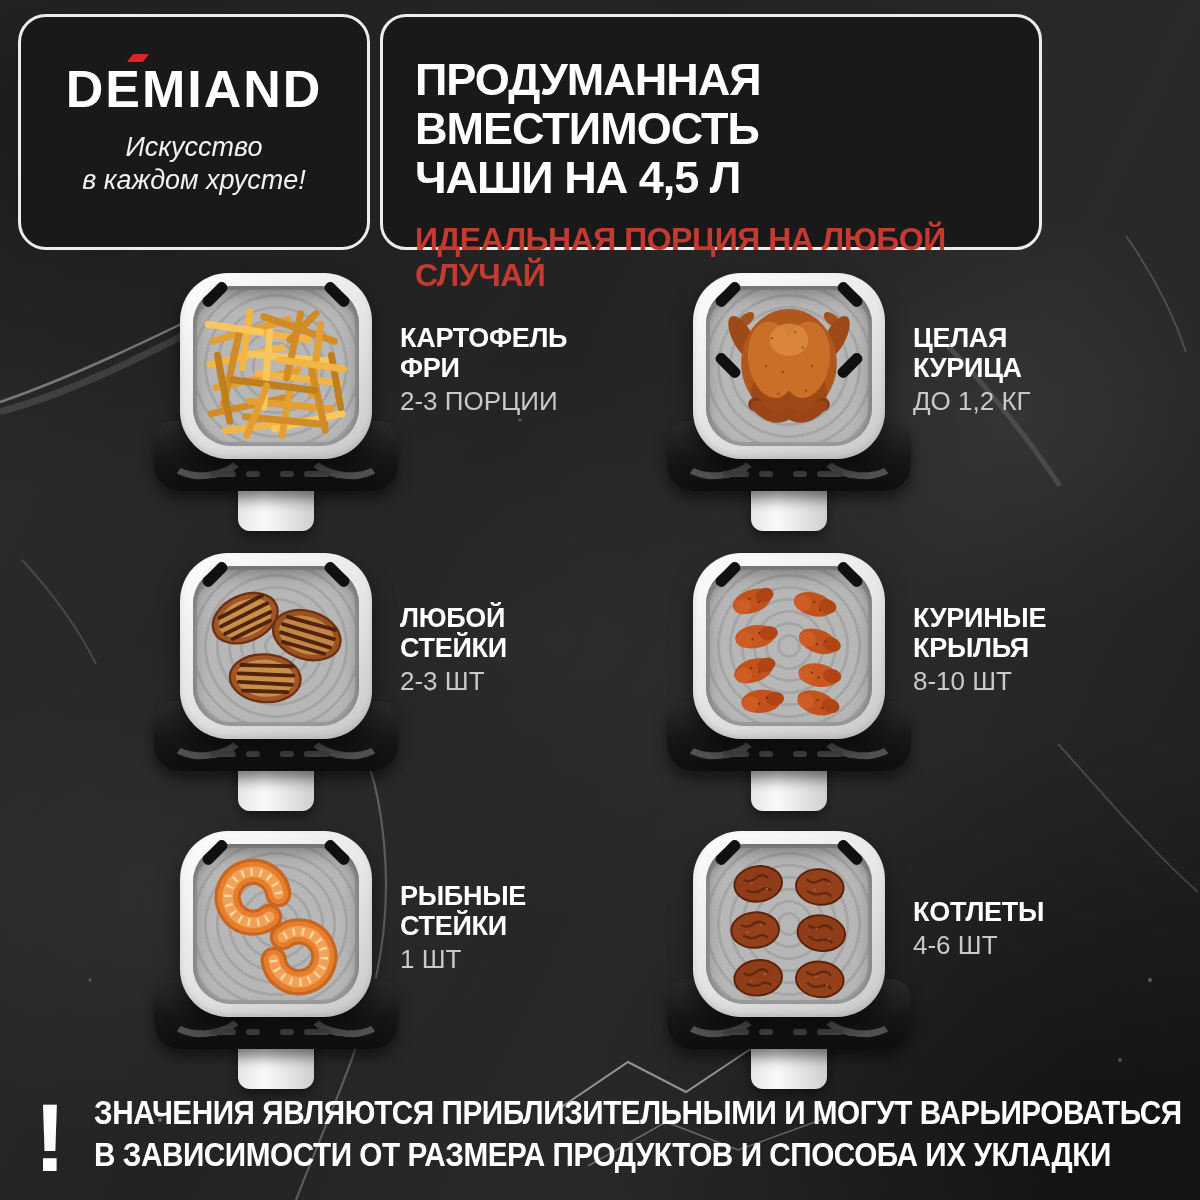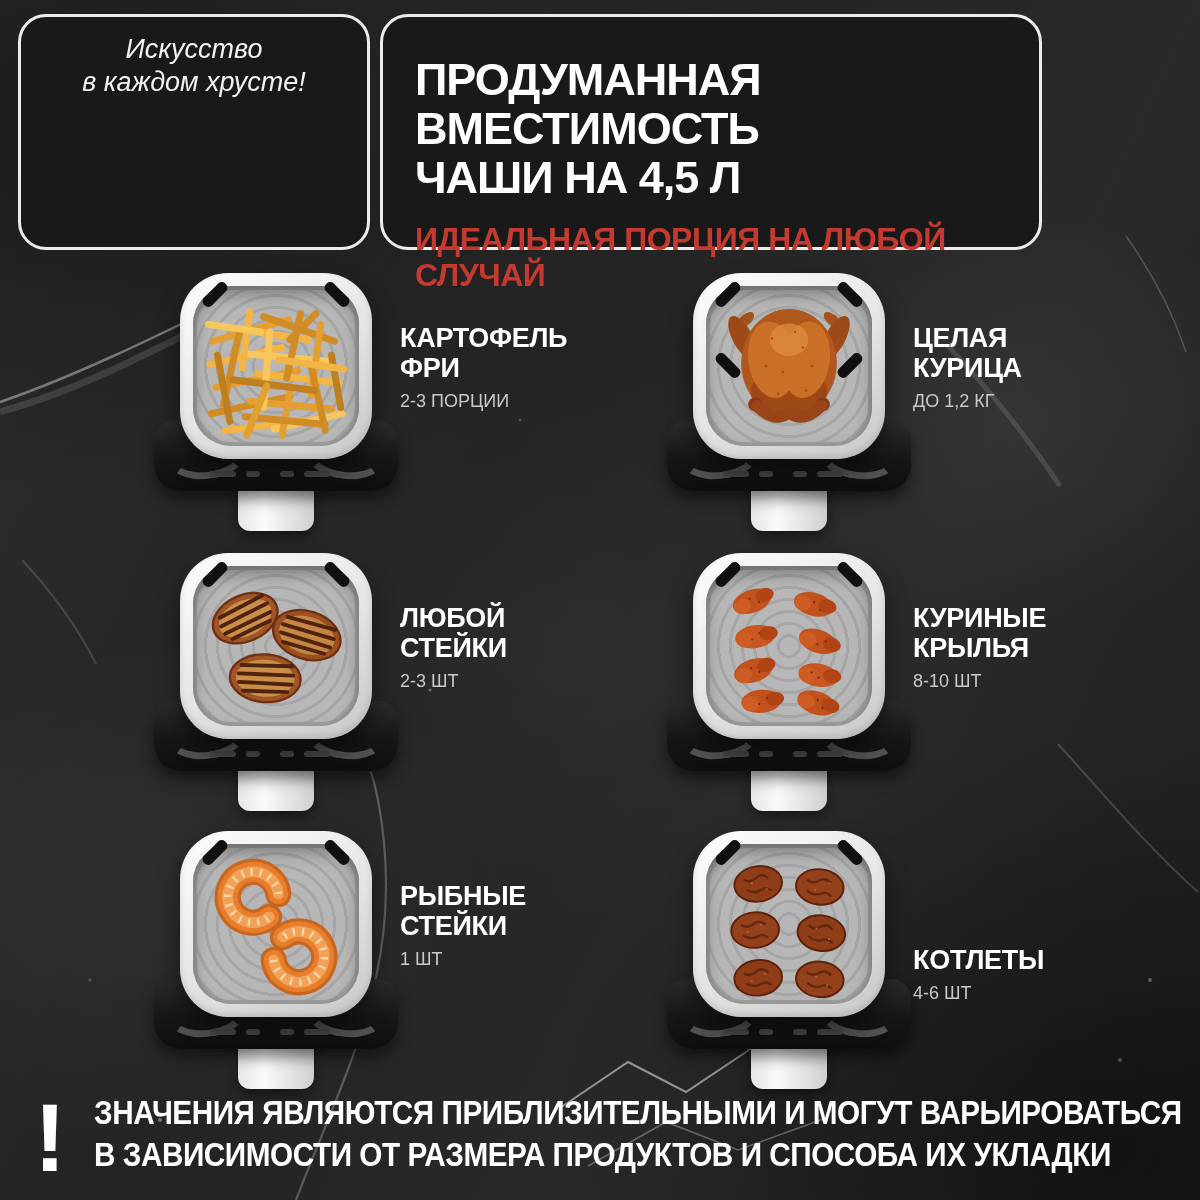--- a/index.html
+++ b/index.html
@@ -11,21 +11,21 @@
       radial-gradient(500px 380px at 180px 900px, rgba(255,255,255,.045), transparent 70%),
       radial-gradient(800px 600px at 1100px 1150px, rgba(0,0,0,.42), transparent 70%),
       radial-gradient(700px 500px at 60px 120px, rgba(0,0,0,.4), transparent 75%),
       radial-gradient(520px 420px at 560px 640px, rgba(255,255,255,.03), transparent 70%),
       linear-gradient(115deg,#2e2e2e 0%,#232323 40%,#2a2a2a 68%,#1e1e1e 100%);
   }
   .veins{position:absolute;inset:0;}
   
   .panel{position:absolute;background:#191919;border:3px solid #ececec;border-radius:28px;box-sizing:border-box;}
   .panel-brand{left:18px;top:14px;width:352px;height:236px;text-align:center;}
-  .panel-title{left:380px;top:14px;width:662px;height:236px;padding:38px 10px 0 32px;}
+  .panel-title{left:380px;top:14px;width:662px;height:236px;padding:38px 10px 0 32px;border-radius:26px;}
   .logo{position:relative;display:inline-block;margin-top:46px;color:#ffffff;font-weight:bold;
         font-size:52px;letter-spacing:2px;line-height:52px;}
   .logo .accent{position:absolute;top:-9px;left:64px;width:16px;height:8px;background:#e0222b;
         transform:skewX(-38deg);border-radius:1px;}
   .tagline{margin-top:16px;color:#f2f2f2;font-style:italic;font-size:27px;line-height:33px;}
   .title-line{color:#ffffff;font-weight:bold;font-size:45px;line-height:49px;letter-spacing:-1px;}
   .subtitle{color:#c43a30;font-weight:bold;font-size:32px;line-height:36px;letter-spacing:-.5px;margin-top:19px;}
   
   .unit{position:absolute;width:505px;height:270px;}
   .fryer{position:absolute;left:0;top:0;width:192px;height:260px;}
@@ -48,25 +48,25 @@
         background:repeating-radial-gradient(circle at 50% 50%, #b7b7b7 0px, #b7b7b7 9px, #a6a6a6 9px, #a6a6a6 12px);
         box-shadow:inset 0 8px 16px rgba(0,0,0,.32), inset 0 0 0 4px #9e9e9e;}
   .tab{position:absolute;width:30px;height:11px;background:#101010;border-radius:5px;z-index:4;}
   .tab-tl{left:20px;top:16px;transform:rotate(-45deg);}
   .tab-tr{right:20px;top:16px;transform:rotate(45deg);}
   .tab-bl{left:20px;bottom:88px;transform:rotate(45deg);}
   .tab-br{right:20px;bottom:88px;transform:rotate(-45deg);}
   .food{position:absolute;inset:6px;}
   .label{position:absolute;left:220px;top:50px;width:280px;}
   .label .name{color:#ffffff;font-weight:bold;font-size:27px;line-height:30px;letter-spacing:-.3px;}
-  .label .qty{color:#c9c9c9;font-size:18px;line-height:30px;margin-top:3px;}
+  .label .qty{color:#c9c9c9;font-size:26px;line-height:30px;margin-top:3px;}
   .u0{left:180px;top:273px;} .u1{left:693px;top:273px;}
   .u2{left:180px;top:553px;} .u3{left:693px;top:553px;}
   .u4{left:180px;top:831px;} .u5{left:693px;top:831px;}
-  .u5 .label{top:66px;margin-top:48px;}
+  .u5 .label{top:66px;}
   
   .footnote{position:absolute;left:34px;top:1092px;width:1160px;}
   .bang{position:absolute;left:0;top:4px;color:#ffffff;font-weight:bold;font-size:96px;line-height:84px;}
   .note-lines{margin-left:60px;}
   .note-line{color:#ffffff;font-weight:bold;font-size:33px;line-height:42px;letter-spacing:-.5px;
         transform:scaleX(.9);transform-origin:left top;white-space:nowrap;}
 </style>
 </head>
 <body>
 
@@ -85,20 +85,24 @@
     <circle cx="160" cy="1120" r="2" fill="#fff" opacity=".35"></circle>
     <circle cx="260" cy="1080" r="1.5" fill="#fff" opacity=".3"></circle>
     <circle cx="1120" cy="1060" r="2" fill="#fff" opacity=".25"></circle>
     <circle cx="90" cy="980" r="1.5" fill="#fff" opacity=".25"></circle>
     <circle cx="430" cy="690" r="1.5" fill="#fff" opacity=".3"></circle>
     <circle cx="520" cy="420" r="1.5" fill="#fff" opacity=".25"></circle>
     <circle cx="1150" cy="980" r="2" fill="#fff" opacity=".3"></circle>
   </svg>
 
   <div class="panel panel-brand">
+    <div class="logo">
+      <span class="accent"></span>
+      <span>DEMIAND</span>
+    </div>
     <div class="tagline">
       <div>Искусство</div>
       <div>в каждом хрусте!</div>
     </div>
   </div>
 
   <div class="panel panel-title">
     <div class="title-line">ПРОДУМАННАЯ ВМЕСТИМОСТЬ</div>
     <div class="title-line">ЧАШИ НА 4,5 Л</div>
     <div class="subtitle">ИДЕАЛЬНАЯ ПОРЦИЯ НА ЛЮБОЙ СЛУЧАЙ</div>

